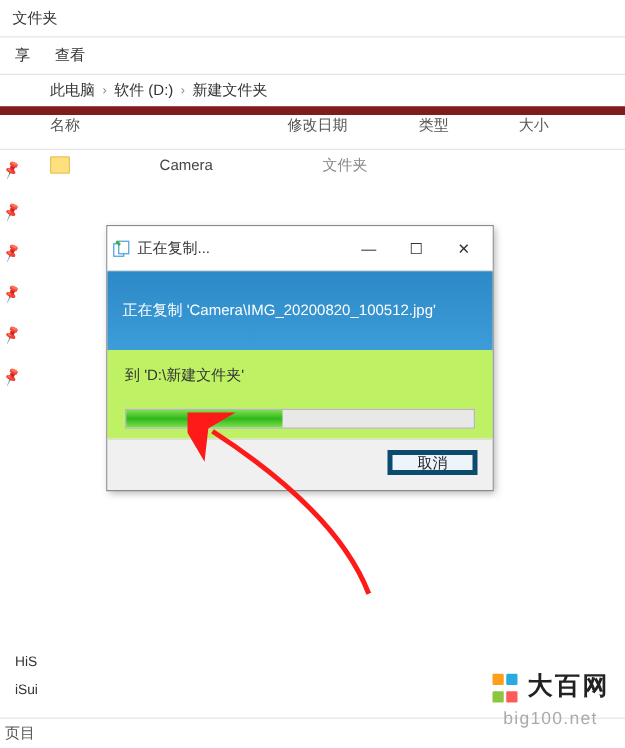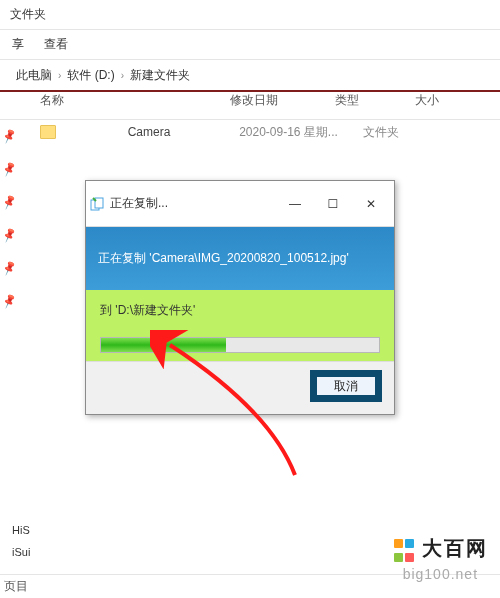--- a/index.html
+++ b/index.html
@@ -4,21 +4,21 @@
 <style>
 * { margin: 0; padding: 0; box-sizing: border-box; font-family: "Microsoft YaHei", "Segoe UI", sans-serif; font-size: 12px; }
 body { width: 500px; height: 598px; background: #fff; position: relative; overflow: hidden; }
 
 .topbar { height: 30px; border-bottom: 1px solid #e5e5e5; display: flex; align-items: center; padding-left: 10px; color: #333; }
 .topbar span { margin-right: 18px; }
 
 .toolbar { height: 30px; border-bottom: 1px solid #e5e5e5; display: flex; align-items: center; padding-left: 2px; }
 .toolbar .btn { padding: 4px 10px; color: #333; }
 
-.breadcrumb { height: 32px; display: flex; align-items: center; padding-left: 16px; border-bottom: 2px solid #7f1d1d; color: #333; }
+.breadcrumb { height: 32px; display: flex; align-items: center; padding-left: 40px; border-bottom: 7px solid #7f1d1d; color: #333; }
 .breadcrumb .sep { margin: 0 6px; color: #888; font-size: 10px; }
 
 .header-row { height: 28px; display: flex; align-items: flex-start; border-bottom: 1px solid #e5e5e5; color: #555; padding-left: 40px; }
 .col-name { width: 190px; }
 .col-date { width: 105px; }
 .col-type { width: 80px; }
 .col-size { width: 60px; }
 
 .pins { position: absolute; left: 3px; top: 130px; display: flex; flex-direction: column; gap: 20px; }
 .pin { color: #aaa; font-size: 11px; transform: rotate(-20deg); }
@@ -31,32 +31,32 @@
 
 .statusbar { position: absolute; left: 0; bottom: 0; height: 24px; width: 100%; border-top: 1px solid #e5e5e5; display: flex; align-items: center; padding-left: 4px; color: #555; text-align: right; }
 
 .watermark { position: absolute; right: 12px; bottom: 16px; text-align: center; }
 .watermark .cn { font-size: 20px; font-weight: bold; color: #222; letter-spacing: 2px; }
 .watermark .en { font-size: 14px; color: #aaa; letter-spacing: 1px; }
 .wm-logo { display: inline-block; vertical-align: middle; margin-right: 4px; }
 .wm-logo span { display: inline-block; width: 9px; height: 9px; margin: 1px; border-radius: 1px; }
 
 .dialog { position: absolute; left: 85px; top: 180px; width: 310px; background: #f0f0f0; border: 1px solid #8a8a8a; box-shadow: 2px 2px 6px rgba(0,0,0,0.3); }
-.dlg-title { height: 46px; background: #fff; display: flex; align-items: center; padding: 0 4px; border-bottom: 1px solid #ddd; }
+.dlg-title { height: 36px; background: #fff; display: flex; align-items: center; padding: 0 4px; border-bottom: 1px solid #ddd; }
 .dlg-title .dlg-icon { width: 14px; height: 14px; margin-right: 6px; display: flex; }
 .dlg-title .dlg-text { flex: 1; color: #333; }
 .dlg-ctrl { width: 38px; height: 22px; display: flex; align-items: center; justify-content: center; color: #333; }
 
 .dlg-band { background: linear-gradient(#2d89c7, #3c9dd8); color: #fff; padding: 23px 12px; font-size: 12px; white-space: nowrap; overflow: hidden; }
 .dlg-body { padding: 12px 14px 8px; background: #bef264; }
 .dlg-dest { color: #333; margin-bottom: 18px; }
 .progress { height: 16px; border: 1px solid #b8b8b8; background: #e8e8e8; position: relative; }
 .progress .fill { position: absolute; left: 0; top: 0; bottom: 0; width: 45%; background: linear-gradient(#7fdf4f, #2fb81a, #7fdf4f); }
 .dlg-footer { padding: 8px 12px 12px; background: #f0f0f0; display: flex; justify-content: flex-end; border-top: 1px solid #ddd; }
-.dlg-cancel { width: 72px; height: 32px; border: 7px solid #0c4a6e; background: #eef4fb; color: #222; display: flex; align-items: center; justify-content: center; }
+.dlg-cancel { width: 72px; height: 20px; border: 4px solid #0c4a6e; background: #eef4fb; color: #222; display: flex; align-items: center; justify-content: center; }
 
 .arrow { position: absolute; left: 150px; top: 330px; pointer-events: none; }
 </style>
 </head>
 <body>
 
 <div class="topbar">
     <span>文件夹</span>
   </div>
 
@@ -76,21 +76,20 @@
 <div class="header-row">
   <div class="col-name">名称</div>
   <div class="col-date">修改日期</div>
   <div class="col-type">类型</div>
   <div class="col-size">大小</div>
 </div>
 
 <div class="file-row">
   <div class="icon"></div>
   <div class="col-name" style="width:174px">Camera</div>
-  <div class="col-date" style="color:#888">2020-09-16 星期...</div>
   <div class="col-type" style="color:#888">文件夹</div>
 </div>
 
 <div class="pins">
   <span class="pin">📌</span>
   <span class="pin">📌</span>
   <span class="pin">📌</span>
   <span class="pin">📌</span>
   <span class="pin">📌</span>
   <span class="pin">📌</span>

